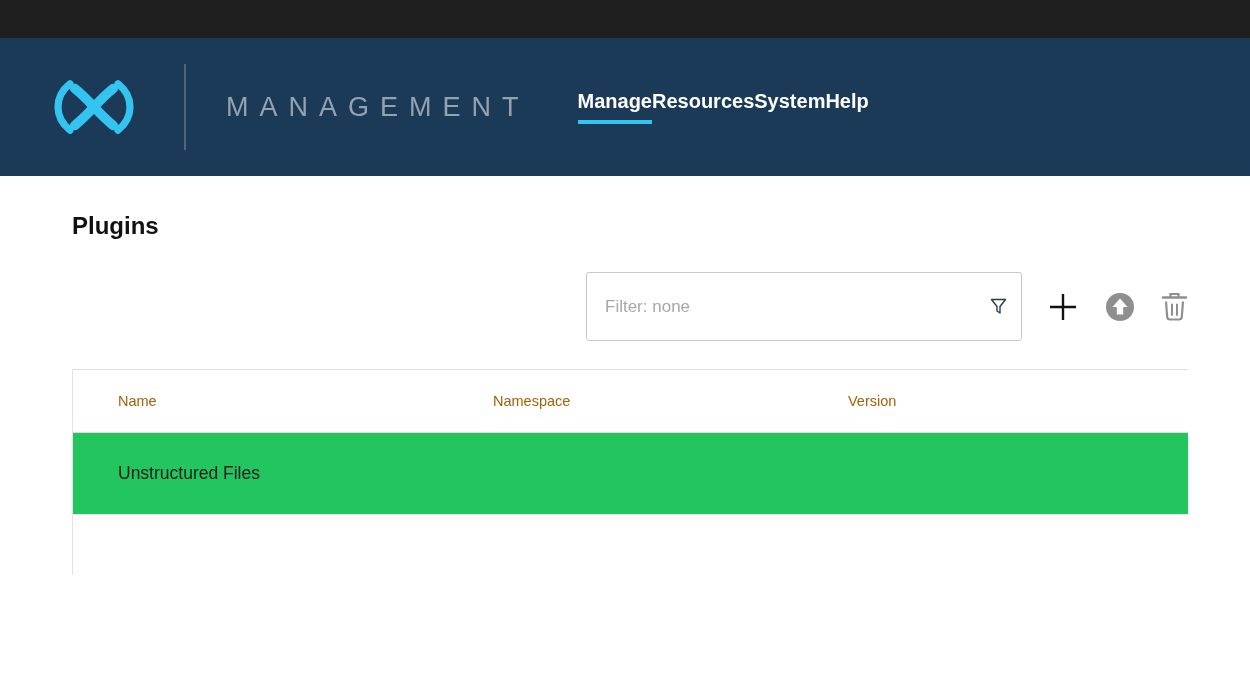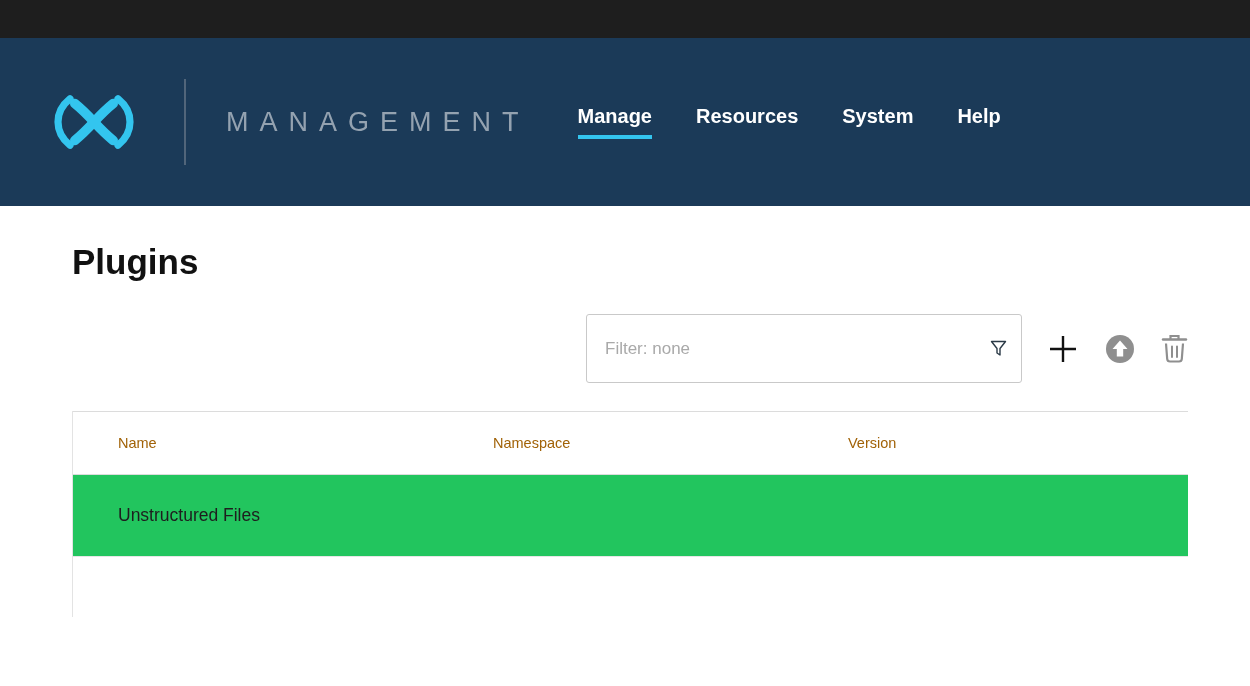--- a/index.html
+++ b/index.html
@@ -13,21 +13,21 @@
   }
 
   
   .topbar {
     height: 38px;
     background: #1e1e1e;
   }
 
   
   .app-header {
-    height: 168px;
+    height: 138px;
     background: #1b3a58;
     display: flex;
     align-items: center;
     padding: 0 40px 0 46px;
   }
   .logo {
     width: 96px;
     height: 64px;
     display: flex;
     align-items: center;
@@ -44,21 +44,20 @@
   .brand {
     font-size: 27px;
     letter-spacing: 11px;
     color: #94a2b0;
     font-weight: normal;
     flex: 0 0 auto;
   }
   .main-nav {
     display: flex;
     align-items: center;
-    gap: 44px;
     margin-left: 48px;
   }
   .nav-item {
     color: #ffffff;
     font-size: 20px;
     font-weight: bold;
     text-decoration: none;
     cursor: pointer;
     padding-bottom: 7px;
     border-bottom: 4px solid transparent;
@@ -66,21 +65,21 @@
   .nav-item.active {
     border-bottom-color: #33c5ef;
   }
 
   
   .content {
     padding: 0 62px 0 72px;
   }
   .page-title {
     margin: 36px 0 0 0;
-    font-size: 35px;
+    font-size: 24px;
     font-weight: bold;
     color: #111111;
   }
 
   .toolbar {
     display: flex;
     justify-content: flex-end;
     align-items: center;
     gap: 25px;
     margin: 32px 0 28px 0;

